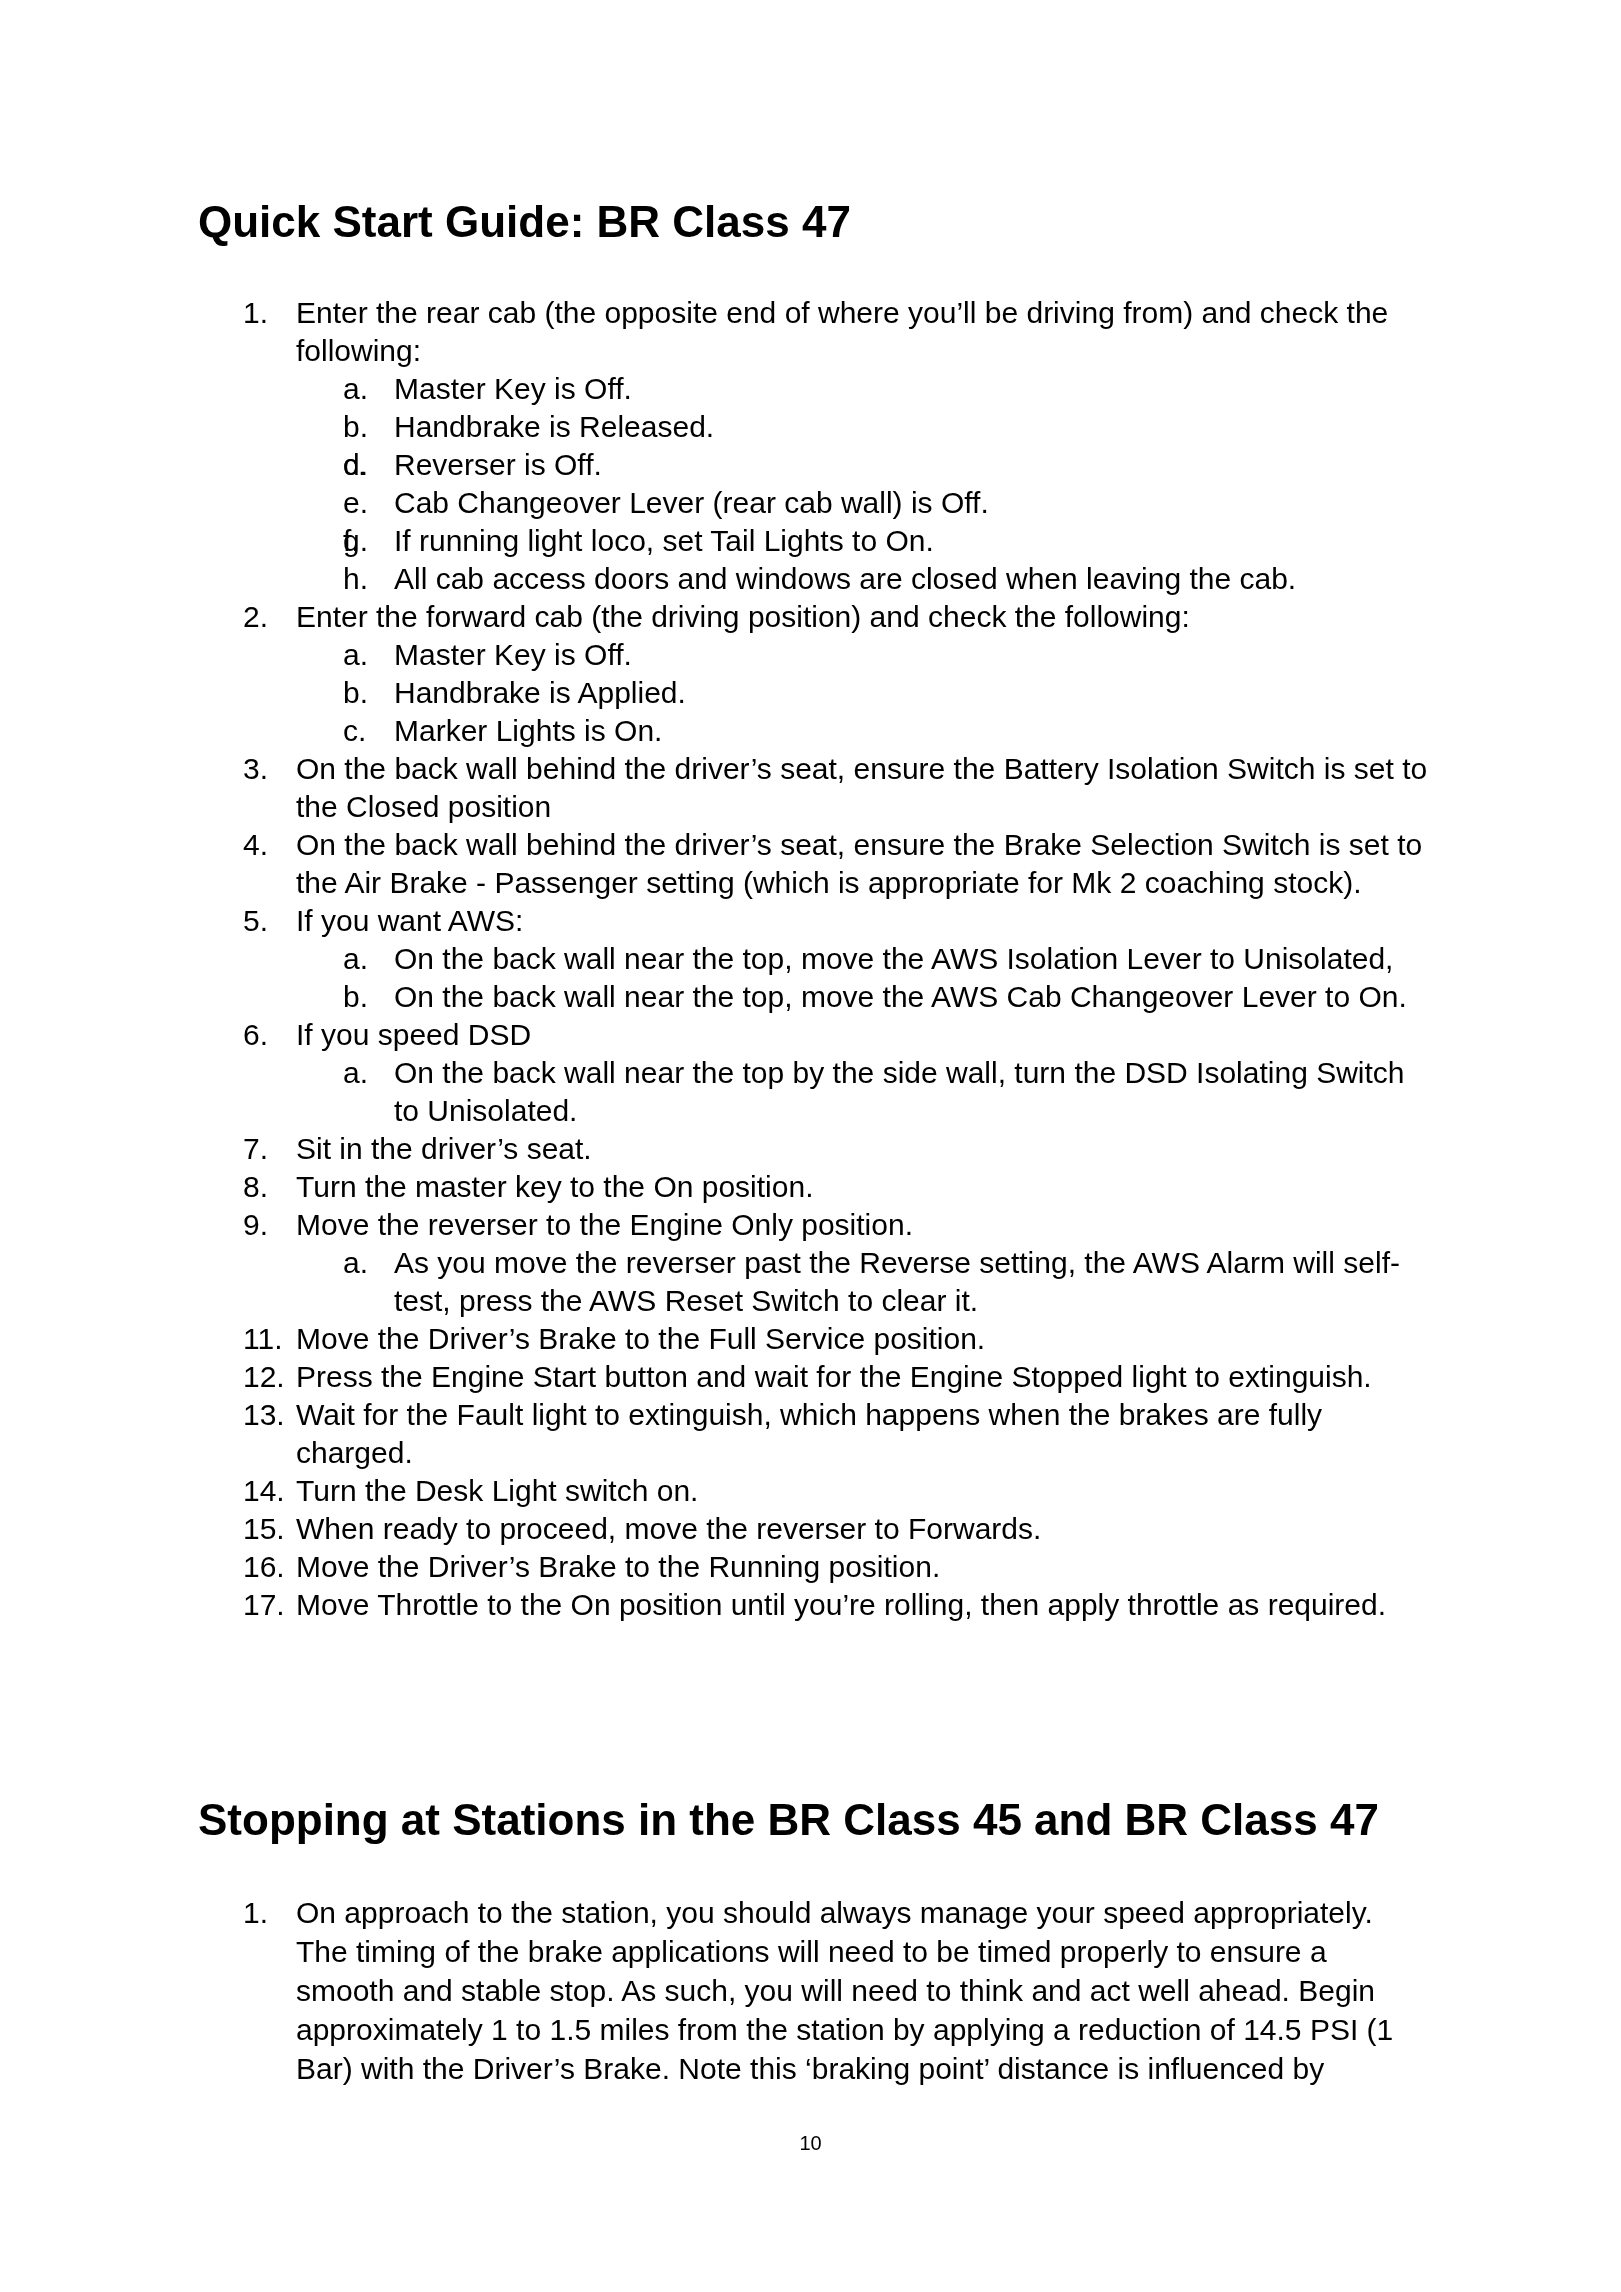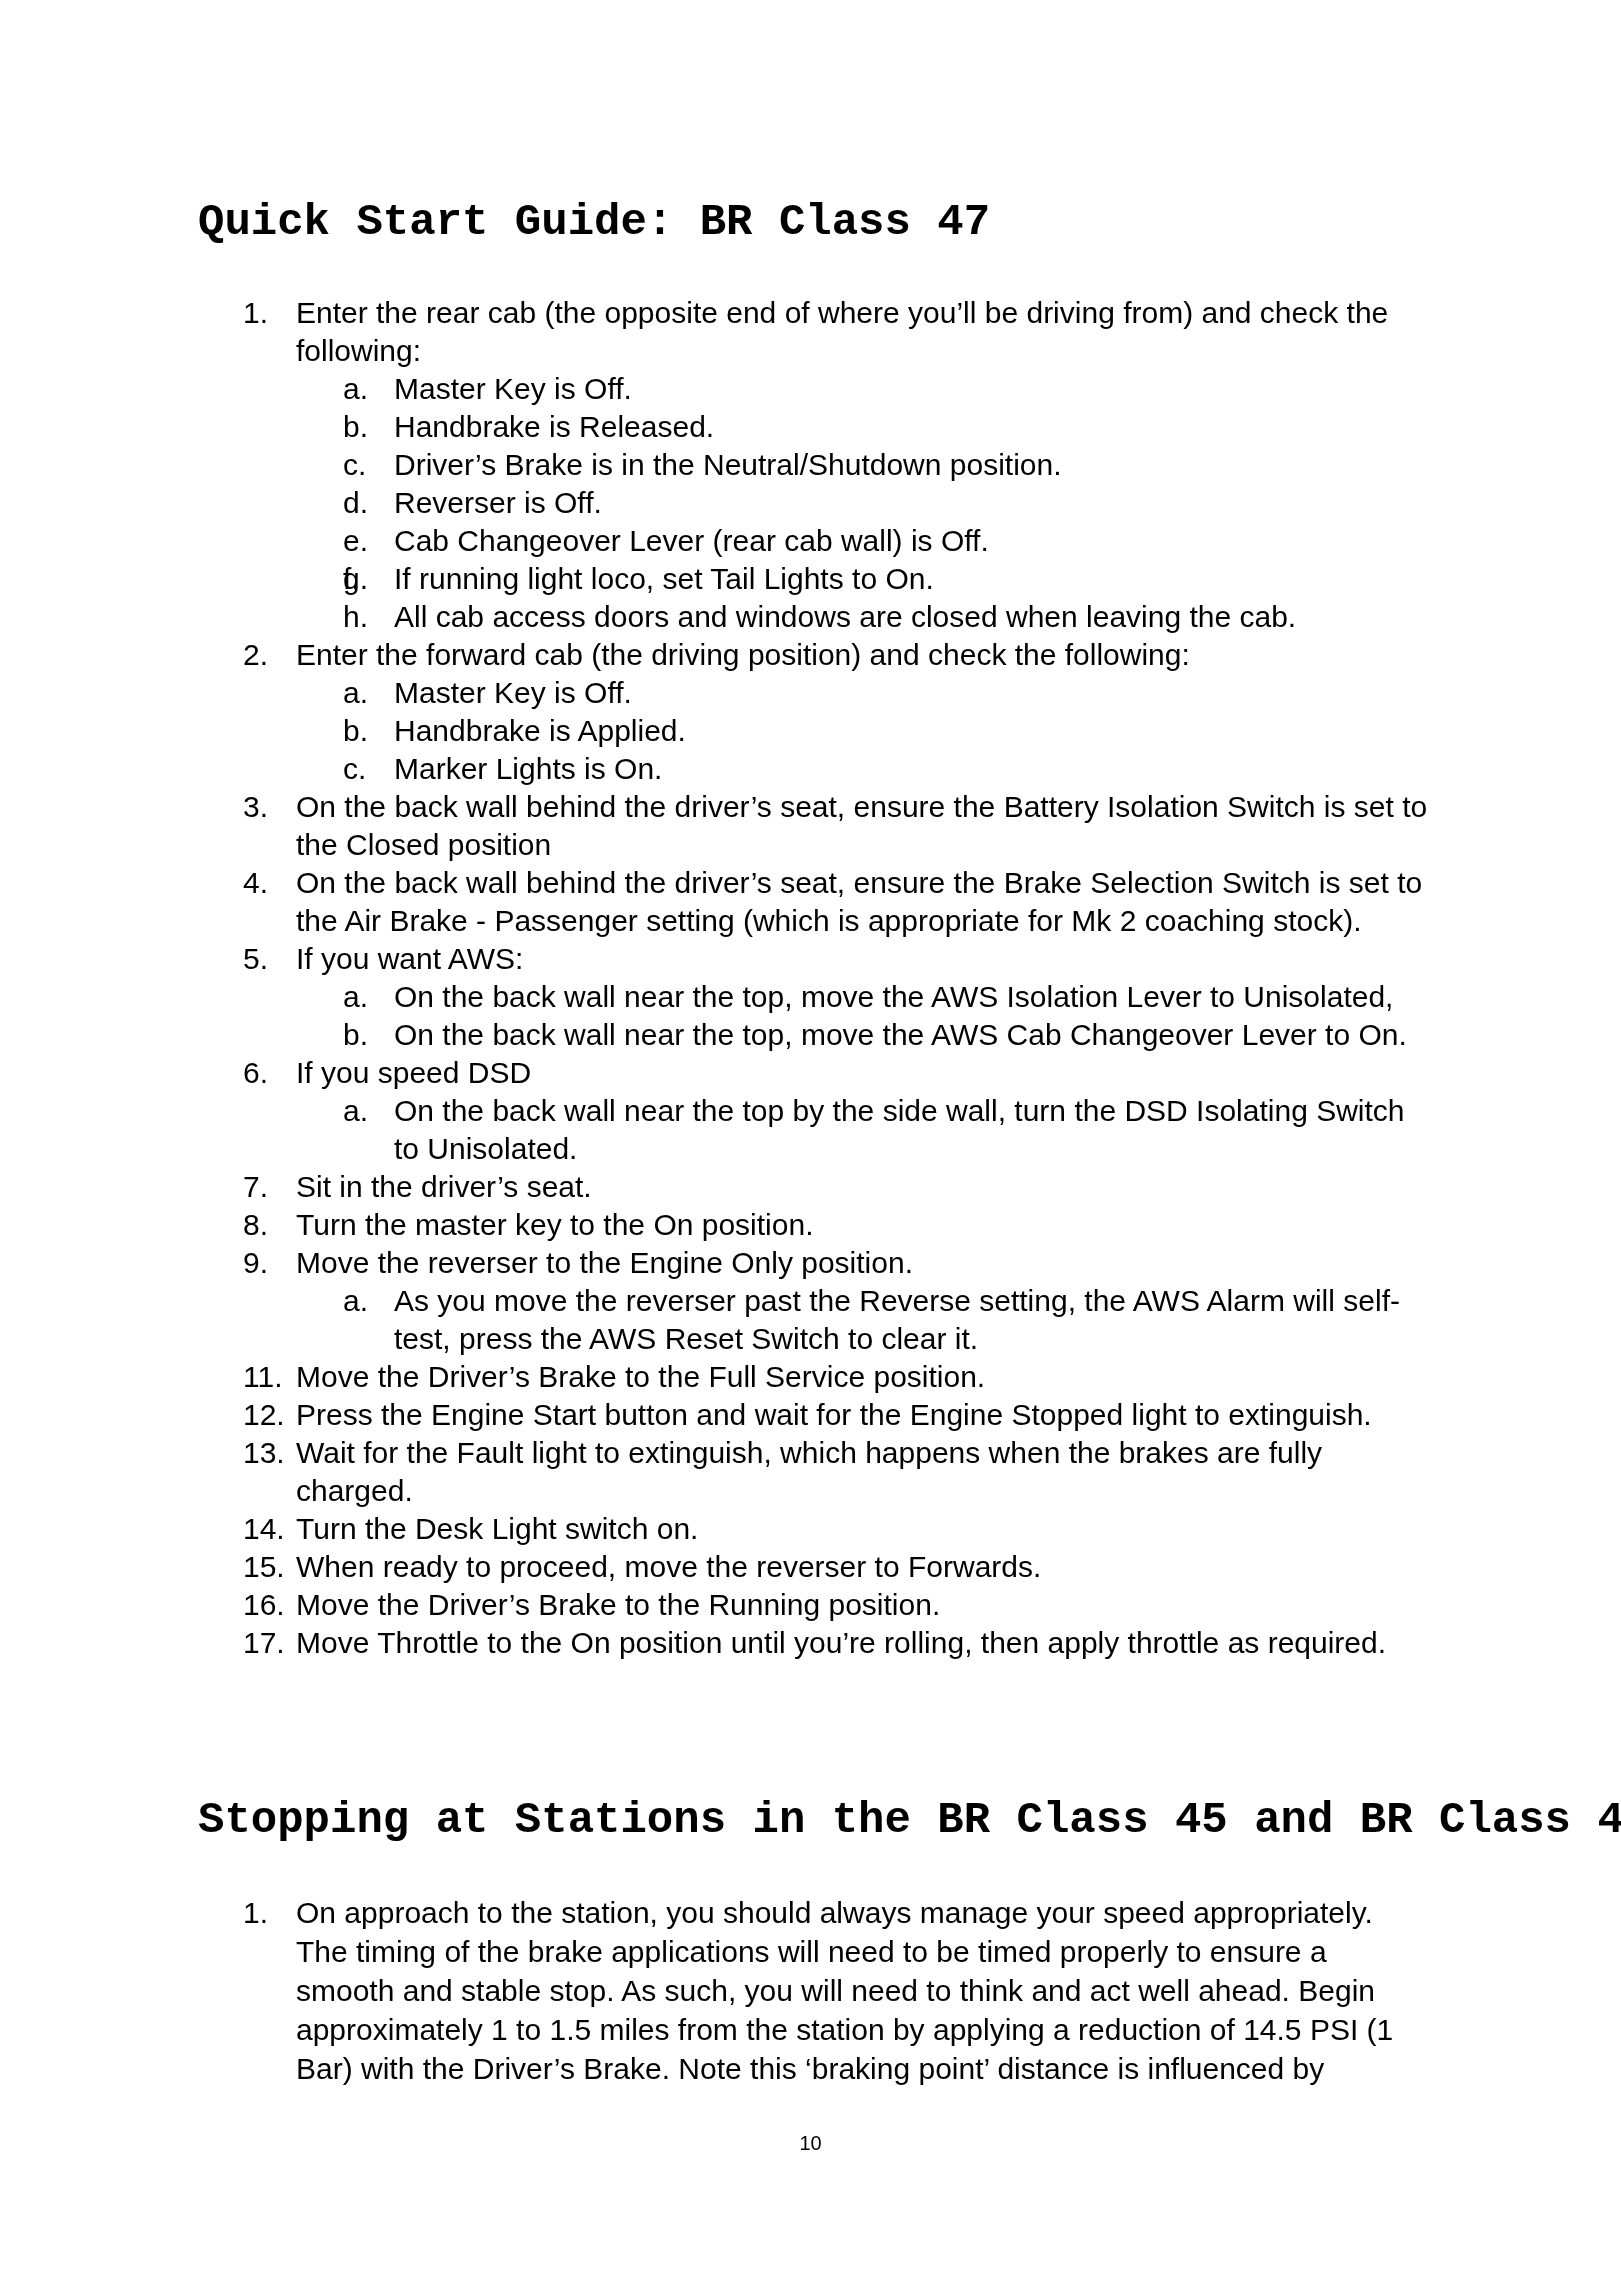--- a/index.html
+++ b/index.html
@@ -3,21 +3,21 @@
 <meta charset="utf-8">
 <style>
   html,body{margin:0;padding:0;}
   body{
     width:1621px;height:2293px;background:#ffffff;color:#000000;
     font-family:"Liberation Sans",sans-serif;position:relative;overflow:hidden;
   }
   .page{position:absolute;inset:0;background:#ffffff;}
   .heading{
     position:absolute;left:198px;margin:0;
-    font-size:44px;line-height:44px;font-weight:700;white-space:nowrap;letter-spacing:0;font-family:Liberation Mono, monospace;
+    font-size:44px;line-height:44px;font-weight:700;white-space:nowrap;letter-spacing:0;
   }
   .list{position:absolute;left:0;right:0;font-size:30px;}
   .lh1{line-height:38px;}
   .lh2{line-height:39px;}
   .item{position:relative;}
   .num{position:absolute;left:243px;top:0;}
   .sub .num{left:343px;}
   .txt{margin:0 59px 0 296px;white-space:pre-line;}
   .sub .txt{margin-left:394px;}
   .pagenum{
@@ -42,21 +42,20 @@
     <div class="item sub">
       <span class="num">a.</span>
       <div class="txt">Master Key is Off.</div>
     </div>
     <div class="item sub">
       <span class="num">b.</span>
       <div class="txt">Handbrake is Released.</div>
     </div>
     <div class="item sub">
       <span class="num">c.</span>
-      <div class="txt">Driver’s Brake is in the Neutral/Shutdown position.</div>
     </div>
     <div class="item sub">
       <span class="num">d.</span>
       <div class="txt">Reverser is Off.</div>
     </div>
     <div class="item sub">
       <span class="num">e.</span>
       <div class="txt">Cab Changeover Lever (rear cab wall) is Off.</div>
     </div>
     <div class="item sub">

